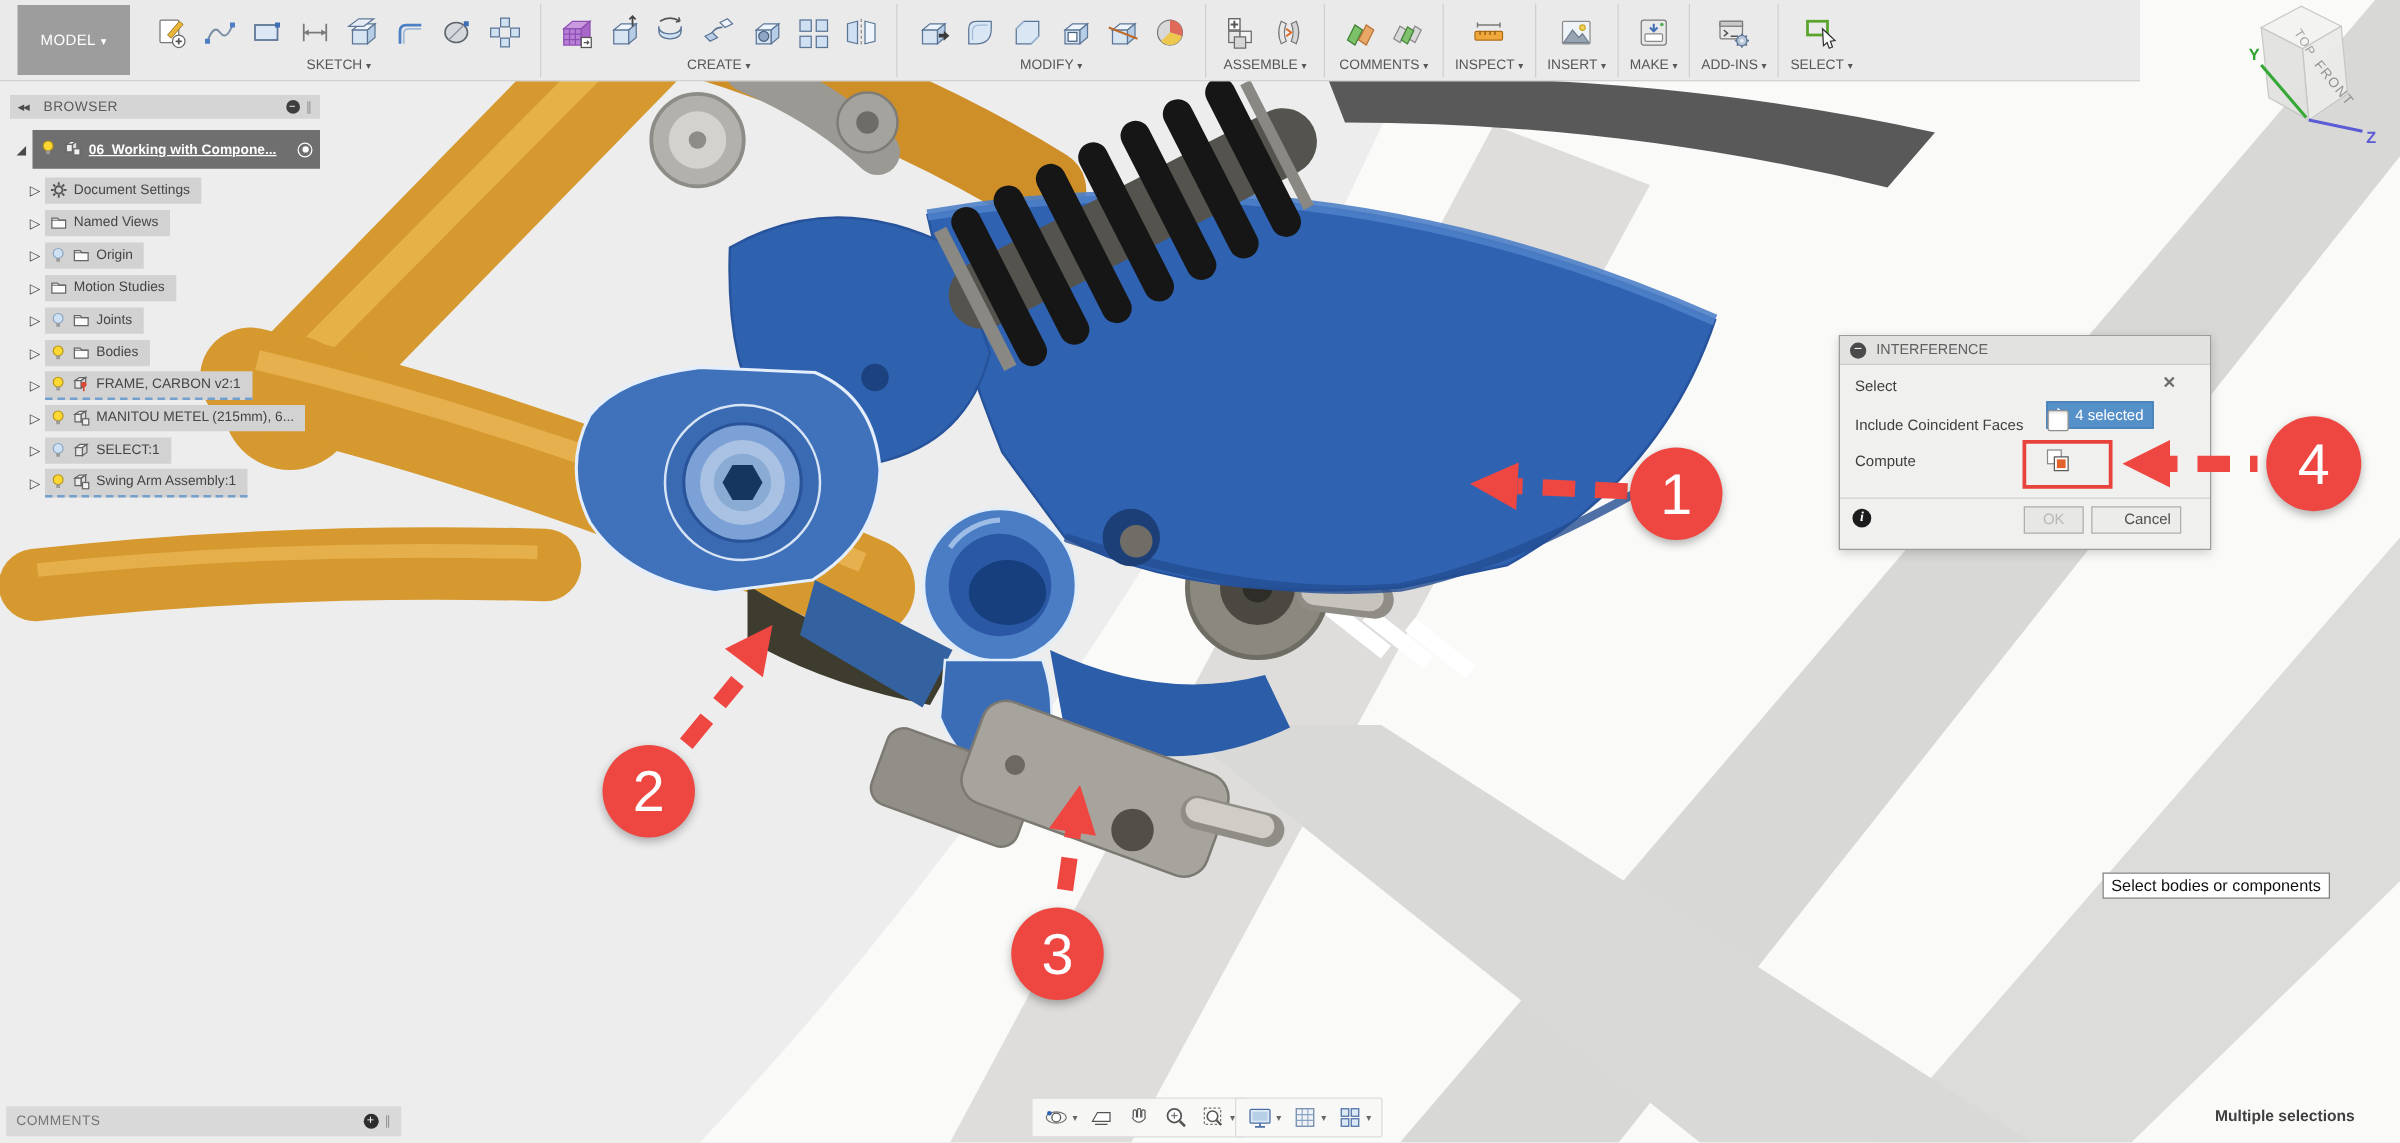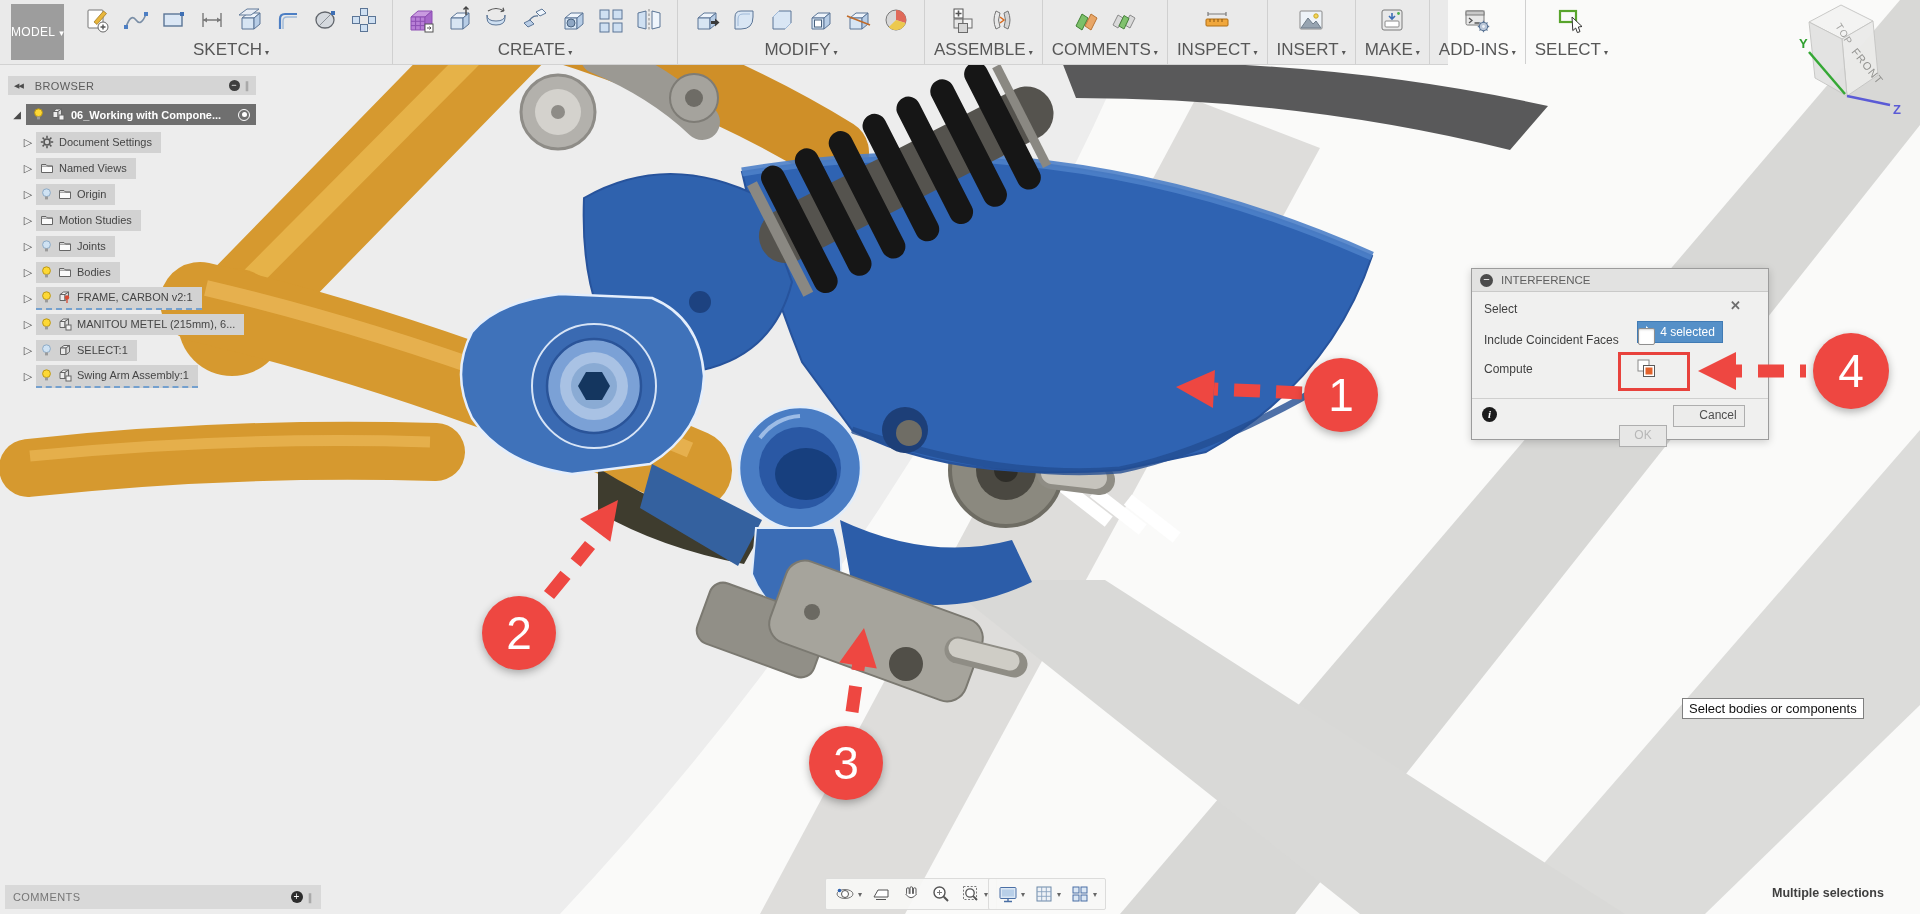--- a/index.html
+++ b/index.html
@@ -1,42 +1,42 @@
 <!DOCTYPE html>
 <html><head>
 <meta charset="utf-8">
 <style>
   html,body{margin:0;padding:0;overflow:hidden;}
   body{width:1920px;height:914px;position:relative;background:#ededed;
        font-family:"Liberation Sans",sans-serif;cursor:default;-webkit-user-select:none;user-select:none;}
   .abs{position:absolute;}
   
-  #toolbar{position:absolute;left:0;top:0;width:1448px;height:64px;background:#eaeaea;
-           border-bottom:1px solid #d2d2d2;display:flex;align-items:flex-end;z-index:10;}
+  #toolbar{position:absolute;left:0;top:0;width:1712px;height:64px;background:#eaeaea;
+           border-bottom:1px solid #d2d2d2;display:flex;align-items:center;z-index:10;}
   #toolbar .grip{width:3px;margin:14px 2px 14px 5px;border-left:1px solid #c2c2c2;border-right:1px solid #c2c2c2;}
   .model-btn{width:90px;height:56px;margin:4px 6px 4px 2px;background:#9d9d9d;color:#fff;
              display:flex;align-items:center;justify-content:center;font-size:12px;letter-spacing:.3px;}
   .model-btn .caret2::after{content:"▾";font-size:9px;margin-left:4px;color:#fff;}
   #tgroups{display:flex;flex:1;}
   .tgroup{display:flex;flex-direction:column;align-items:center;justify-content:space-between;
           padding:3px 9px 2px;border-right:1px solid #d0d0d0;}
   .tgroup:last-child{border-right:none;}
   .ticons{display:flex;align-items:center;height:40px;}
   .ticon{width:38px;height:38px;display:flex;align-items:center;justify-content:center;}
-  .tlabel{font-size:17px;color:#575757;white-space:nowrap;padding-bottom:2px;}
+  .tlabel{font-size:11px;color:#575757;white-space:nowrap;padding-bottom:2px;}
   .caret::after{content:"▾";font-size:8px;margin-left:3px;color:#575757;}
   
   #browser{position:absolute;left:8px;top:76px;width:248px;z-index:10;font-size:11px;color:#454545;}
   .b-header{height:19px;background:rgba(212,212,212,.97);display:flex;align-items:center;padding:0 6px;color:#5c5c5c;letter-spacing:.4px;}
   .b-arrows{font-size:7px;margin-right:12px;color:#4c4c4c;letter-spacing:-1px;}
   .b-dot{margin-left:auto;width:11px;height:11px;border-radius:50%;background:#3e3e3e;color:#fff;font-size:9px;line-height:10px;text-align:center;}
   .b-grip{color:#8f8f8f;margin-left:5px;font-size:10px;}
   .b-root{display:flex;align-items:center;margin-top:9px;}
   .expander{width:18px;text-align:center;color:#4a4a4a;font-size:10px;flex:none;}
-  .b-rootbox{flex:1;background:#6f6f6f;color:#fff;font-weight:bold;height:21px;display:flex;align-items:center;gap:6px;padding:0 6px;}
+  .b-rootbox{flex:1;background:#6f6f6f;color:#fff;font-weight:bold;height:31px;display:flex;align-items:center;gap:6px;padding:0 6px;text-decoration:underline;}
   .b-target{margin-left:auto;width:10px;height:10px;border:1.5px solid #fff;border-radius:50%;position:relative;}
   .b-target::after{content:"";position:absolute;left:2.5px;top:2.5px;width:5px;height:5px;border-radius:50%;background:#fff;}
   .b-rows{margin-top:4px;}
   .b-row{display:flex;align-items:center;height:26px;}
   .b-row .expander{margin-left:12px;width:16px;font-size:11px;}
   .b-box{display:inline-flex;align-items:center;gap:5px;background:#d2d2d2;padding:2px 9px 2px 4px;height:17px;white-space:nowrap;}
   .b-box.u{border-bottom:2px dashed #74a0ce;}
   
   #dialog{position:absolute;left:1471px;top:268px;width:296px;height:170px;background:#f0f0ef;
           border:1px solid #9c9c9c;box-shadow:0 2px 8px rgba(0,0,0,.18);z-index:20;font-size:12px;color:#3f3f3f;}
@@ -45,21 +45,21 @@
   .dlg-row{position:absolute;left:12px;}
   .sel-btn{position:absolute;left:165px;top:28px;width:84px;height:20px;background:#5590c8;border:1px solid #417bb4;
            color:#fff;display:flex;align-items:center;justify-content:center;gap:5px;font-size:12px;margin-top:24px;}
   .sel-x{position:absolute;left:258px;top:29px;color:#6e6e6e;font-size:13px;font-weight:bold;}
   .checkbox{position:absolute;left:166px;top:59px;width:15px;height:15px;background:#fff;border:1px solid #8f8f8f;border-radius:2px;box-shadow:inset 0 1px 2px rgba(0,0,0,.15);}
   .compute-btn{position:absolute;left:159px;top:86px;width:30px;height:27px;display:flex;align-items:center;justify-content:center;}
   .red-rect{position:absolute;left:146px;top:83px;width:66px;height:33px;border:3px solid #e8423c;z-index:6;}
   .dlg-sep{position:absolute;left:0;right:0;top:129px;border-top:1px solid #cfcfce;}
   .dlg-info{position:absolute;left:10px;top:138px;width:15px;height:15px;border-radius:50%;background:#1c1c1c;color:#fff;font-size:11px;text-align:center;line-height:15px;font-family:"Liberation Serif",serif;font-style:italic;font-weight:bold;}
   .btn{position:absolute;top:136px;height:20px;font-size:12px;border:1px solid #aeaeae;text-align:center;line-height:18px;}
-  .btn-ok{left:147px;width:46px;background:#e7e7e6;color:#b7b7b7;margin-top:20px;}
+  .btn-ok{left:147px;width:46px;background:#e7e7e6;color:#b7b7b7;}
   .btn-cancel{left:201px;width:52px;background:#ececeb;color:#4f4f4f;padding-left:18px;}
   
   #tooltip{position:absolute;left:1682px;top:698px;background:#fff;border:1px solid #7f7f7f;padding:2px 6px;font-size:13px;color:#111;z-index:25;white-space:nowrap;}
   #status{position:absolute;left:1772px;top:886px;font-weight:bold;font-size:12.5px;color:#3f3f3f;z-index:12;}
   #comments{position:absolute;left:5px;top:885px;width:300px;height:24px;background:#d9d9d9;display:flex;align-items:center;padding:0 8px;color:#767676;letter-spacing:.4px;font-size:11px;z-index:12;}
   .c-dot{margin-left:auto;width:12px;height:12px;border-radius:50%;background:#2d2d2d;color:#fff;font-size:10px;line-height:12px;text-align:center;}
   .navbar{position:absolute;top:878px;height:30px;background:rgba(247,247,246,.92);border:1px solid #dcdcdb;border-radius:2px;display:flex;align-items:center;padding:0 5px;gap:2px;z-index:12;}
   #navbar-left{left:825px;} #navbar-right{left:988px;}
   .nav-item{display:flex;align-items:center;padding:0 3px;height:26px;}
   .nav-caret{font-size:8px;color:#666;margin-left:2px;}

